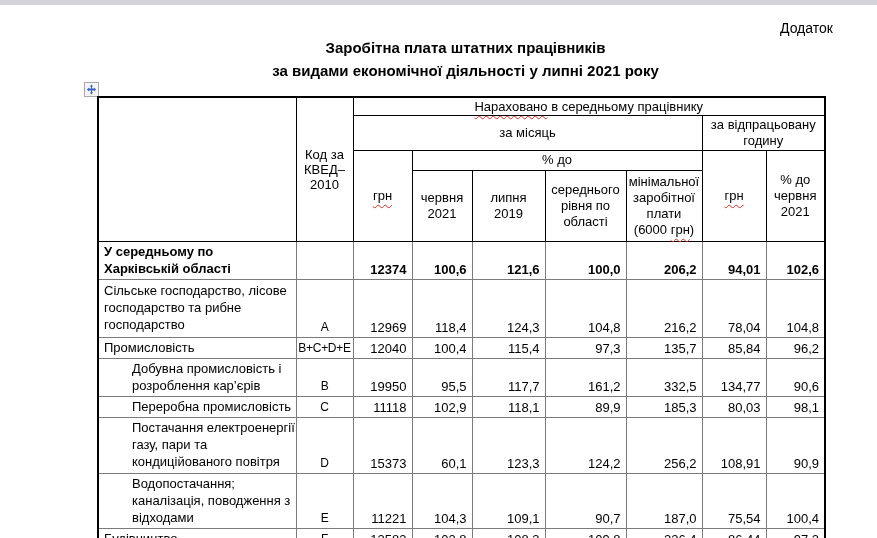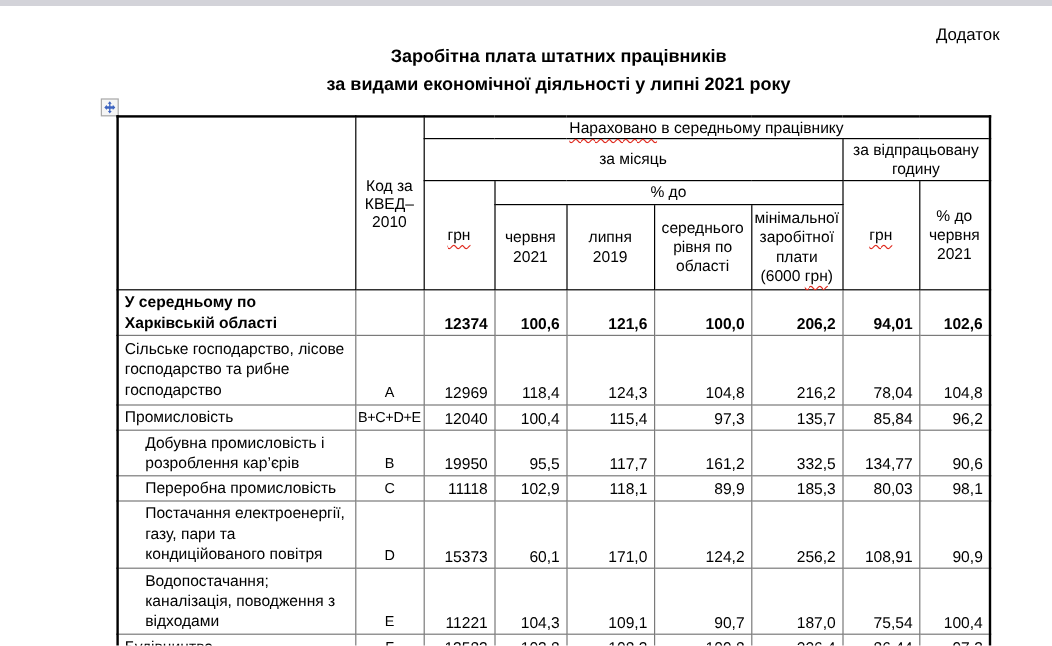--- a/index.html
+++ b/index.html
@@ -34,21 +34,21 @@
   tbody tr:nth-child(3){height:19px;}
   tbody tr:nth-child(4){height:34px;}
   tbody tr:nth-child(5){height:19px;}
   tbody tr:nth-child(6){height:56px;}
   tbody tr:nth-child(7){height:51px;}
   tbody tr:nth-child(8){height:19px;}
   tbody tr:nth-child(9){height:14px;}
 
   td.name{text-align:left;vertical-align:middle;}
   td.name .name-box{white-space:pre;overflow:hidden;padding:1px 2px 2px 5px;}
-  td.name.indent .name-box{padding-left:22px;}
+  td.name.indent .name-box{padding-left:33px;}
   td.kved{text-align:center;vertical-align:bottom;font-size:12px;letter-spacing:-0.3px;padding-bottom:1px;}
   td.val{text-align:right;vertical-align:bottom;padding:0 5px 1px 0;}
   tr.boldrow td{font-weight:bold;}
 
   .pre{white-space:pre-line;}
   .uline{text-decoration-thickness:1px;text-underline-offset:2px;}
   .wavy{text-decoration:underline wavy #e02b20;text-decoration-thickness:1px;text-underline-offset:4px;}
 </style>
 </head>
 <body>
@@ -197,21 +197,21 @@
       </tr>
       <tr>
         <td class="name indent">
           <div class="name-box">Постачання електроенергії,
 газу, пари та
 кондиційованого повітря</div>
         </td>
         <td class="kved">D</td>
         <td class="val">15373</td>
         <td class="val">60,1</td>
-        <td class="val">171,0</td>
+        <td class="val">123,3</td>
         <td class="val">124,2</td>
         <td class="val">256,2</td>
         <td class="val">108,91</td>
         <td class="val">90,9</td>
       </tr>
       <tr>
         <td class="name indent">
           <div class="name-box">Водопостачання;
 каналізація, поводження з
 відходами</div>

